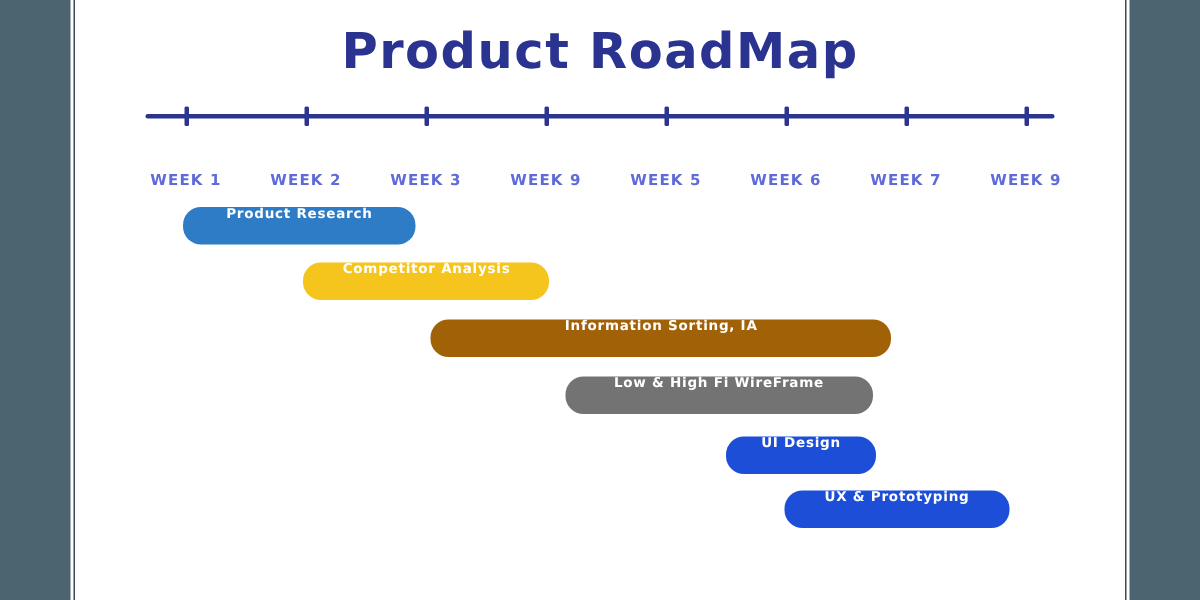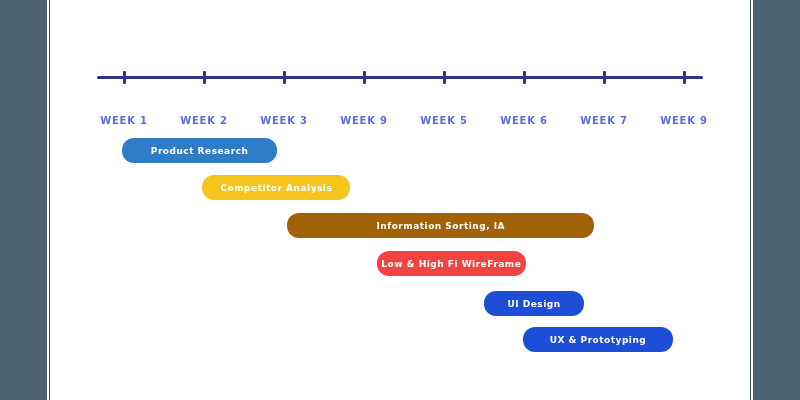--- a/index.html
+++ b/index.html
@@ -33,31 +33,32 @@
   }
   .week-label{
     position:absolute;top:93px;width:70px;margin-left:-35px;
     text-align:center;
     font-size:10px;font-weight:bold;letter-spacing:0.8px;
     color:#5E6BD8;
     margin-top:22px;
   }
   .task-bar{
     position:absolute;height:25px;border-radius:12px;
-    display:flex;align-items:center;justify-content:center;
+    display:flex;justify-content:center;
     color:#FFFFFF;font-size:9px;font-weight:bold;letter-spacing:0.5px;
     white-space:nowrap;
   }
 </style>
 </head>
 <body>
 
 <div class="stage">
   <div class="card"></div>
 
+  <h1 class="title">Product RoadMap</h1>
 
   <div class="tl-line"></div>
 
   <div id="ticks">
       <div class="tl-tick" style="left: 122.5px;"></div>
       <div class="tl-tick" style="left: 202.5px;"></div>
       <div class="tl-tick" style="left: 282.5px;"></div>
       <div class="tl-tick" style="left: 362.5px;"></div>
       <div class="tl-tick" style="left: 442.5px;"></div>
       <div class="tl-tick" style="left: 522.5px;"></div>
@@ -71,27 +72,27 @@
       <div class="week-label" style="left: 364px;">WEEK 9</div>
       <div class="week-label" style="left: 444px;">WEEK 5</div>
       <div class="week-label" style="left: 524px;">WEEK 6</div>
       <div class="week-label" style="left: 604px;">WEEK 7</div>
       <div class="week-label" style="left: 684px;">WEEK 9</div>
     </div>
   <div id="bars">
       <div class="task-bar" style="left: 122.4px; width: 154.4px; top: 138px; background: rgb(45, 124, 197);">
         <span>Product Research</span>
       </div>
-      <div class="task-bar" style="left: 202.4px; width: 148px; top: 175px; background: rgb(245, 196, 29);">
+      <div class="task-bar" style="left: 202.4px; width: 164px; top: 175px; background: rgb(245, 196, 29);">
         <span>Competitor Analysis</span>
       </div>
       <div class="task-bar" style="left: 287.2px; width: 307.2px; top: 213px; background: #a16207;">
         <span>Information Sorting, IA</span>
       </div>
-      <div class="task-bar" style="left: 376.8px; width: 149px; top: 251px; background: #ef4444;">
+      <div class="task-bar" style="left: 376.8px; width: 205px; top: 251px; background: #737373;">
         <span>Low &amp; High Fi WireFrame</span>
       </div>
       <div class="task-bar" style="left: 484px; width: 100px; top: 291px; background: #1d4ed8;">
         <span>UI Design</span>
       </div>
       <div class="task-bar" style="left: 523.2px; width: 149.6px; top: 327px; background: #1d4ed8;">
         <span>UX &amp; Prototyping</span>
       </div>
     </div>
 </div>

